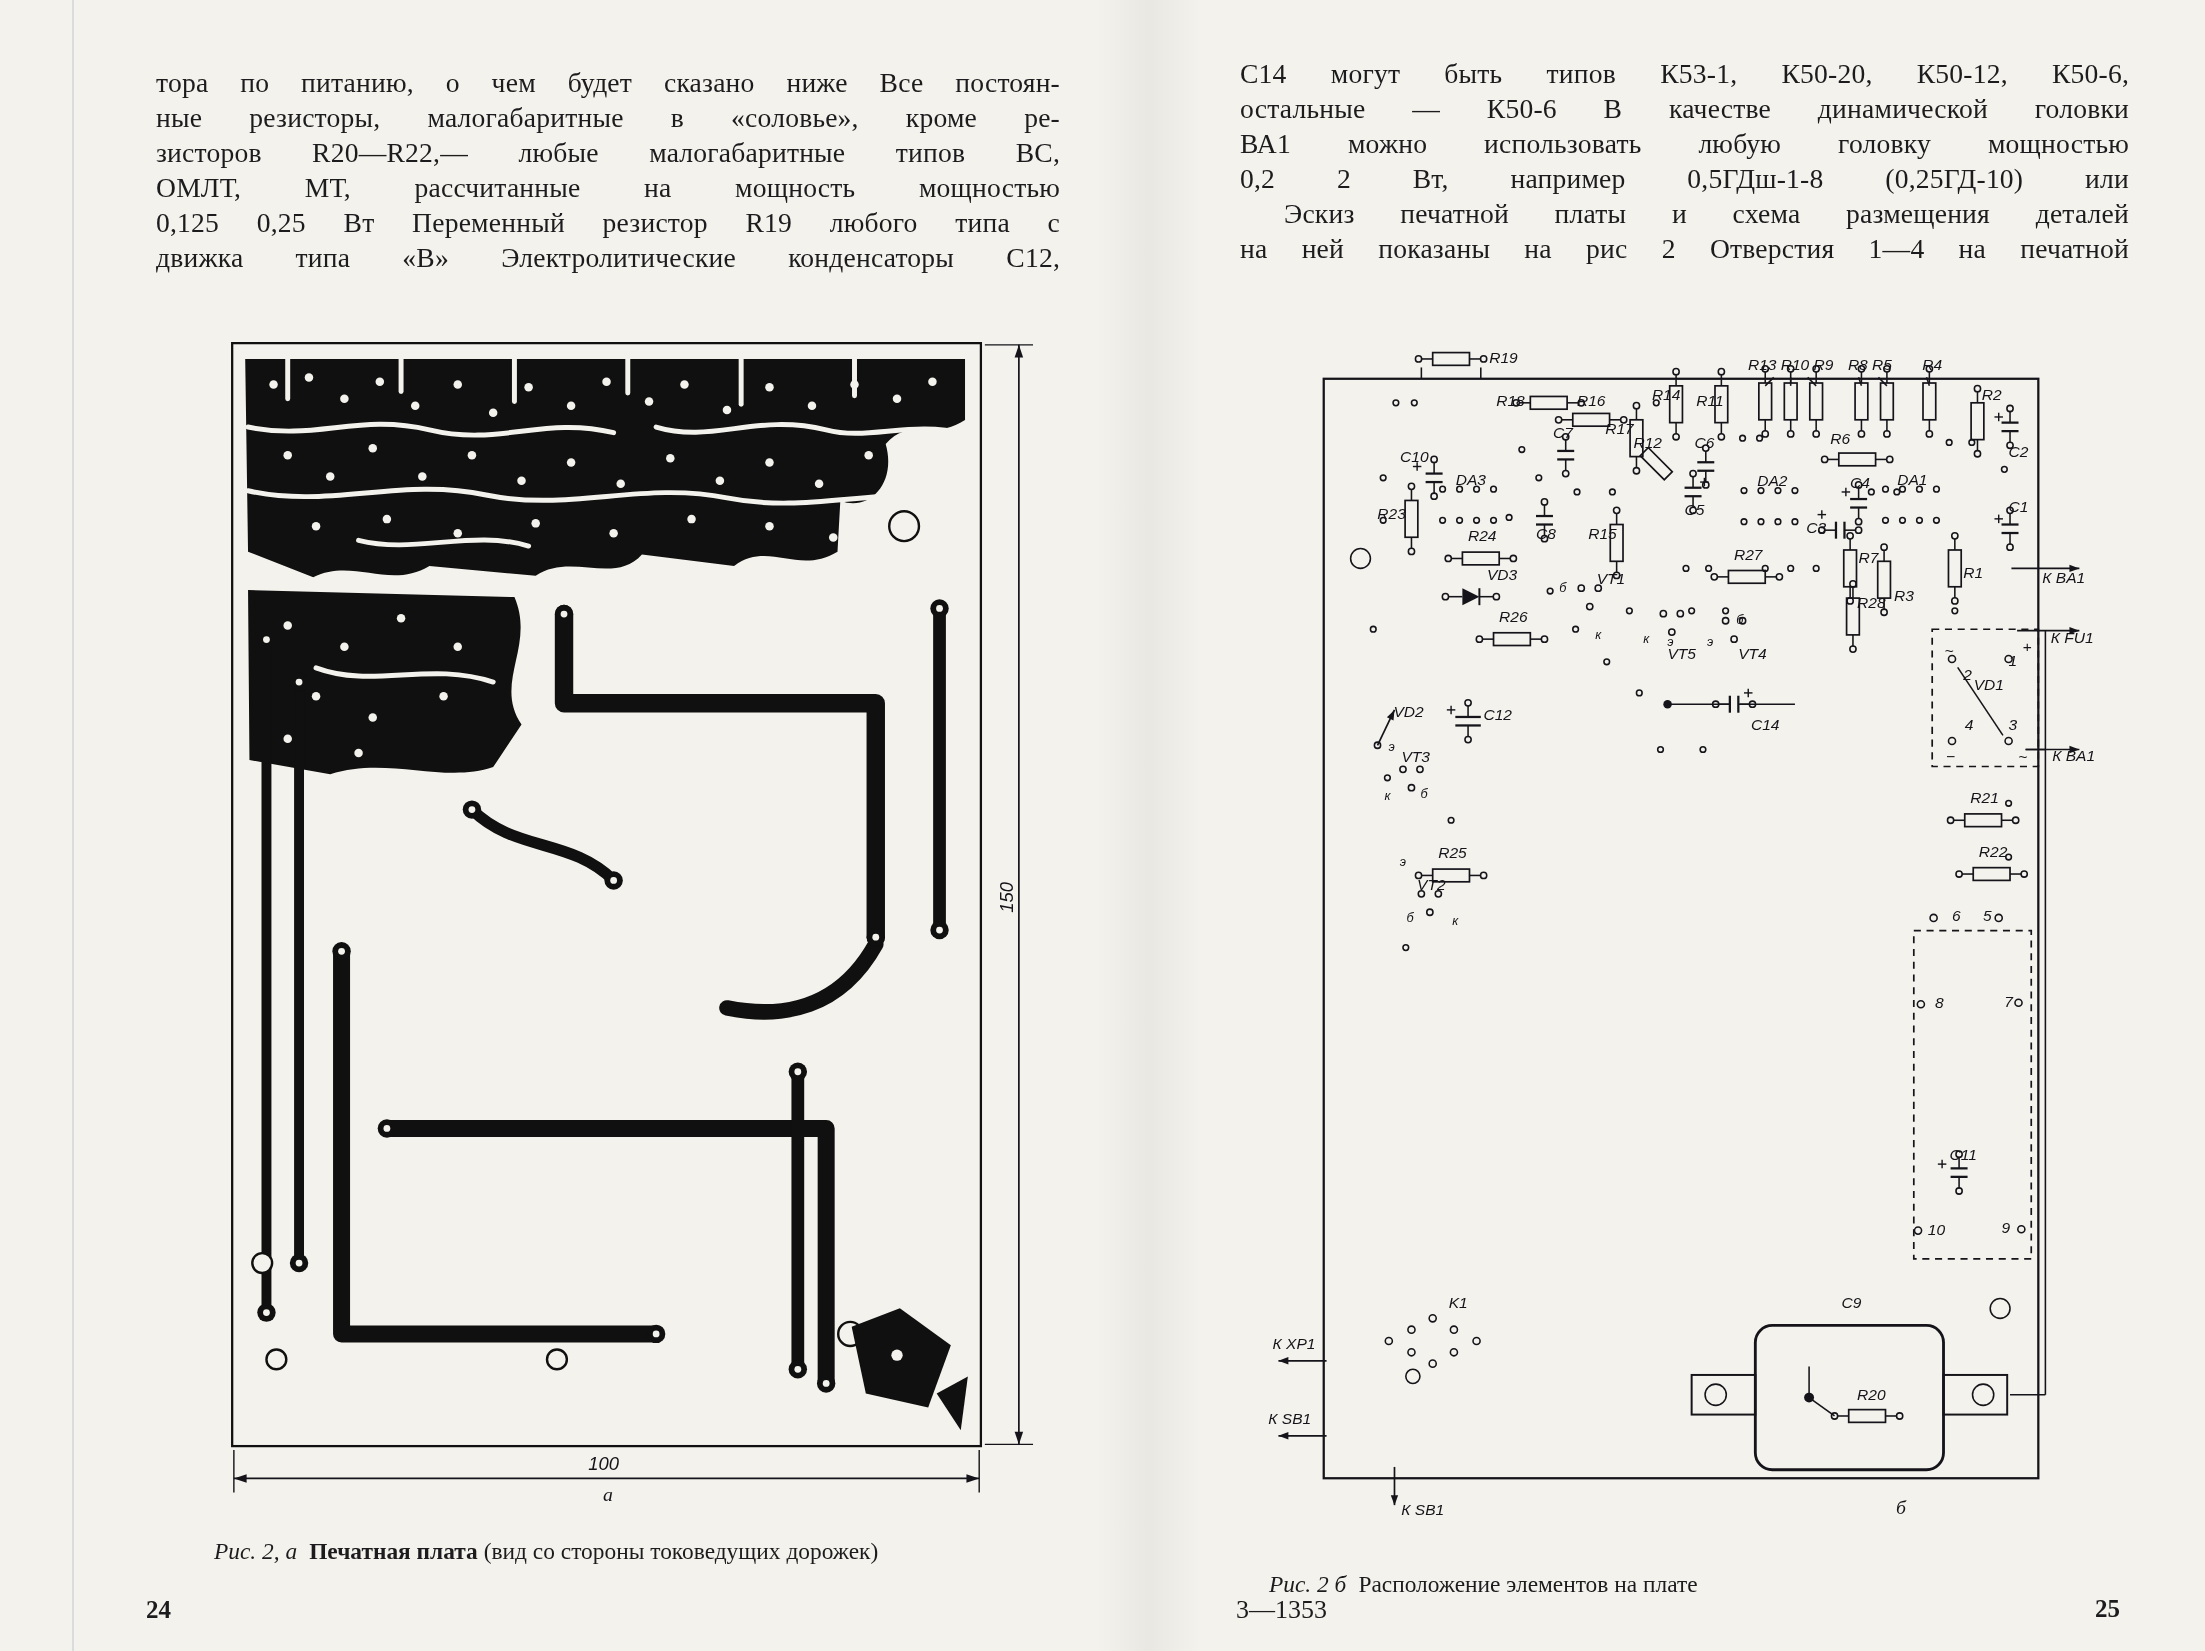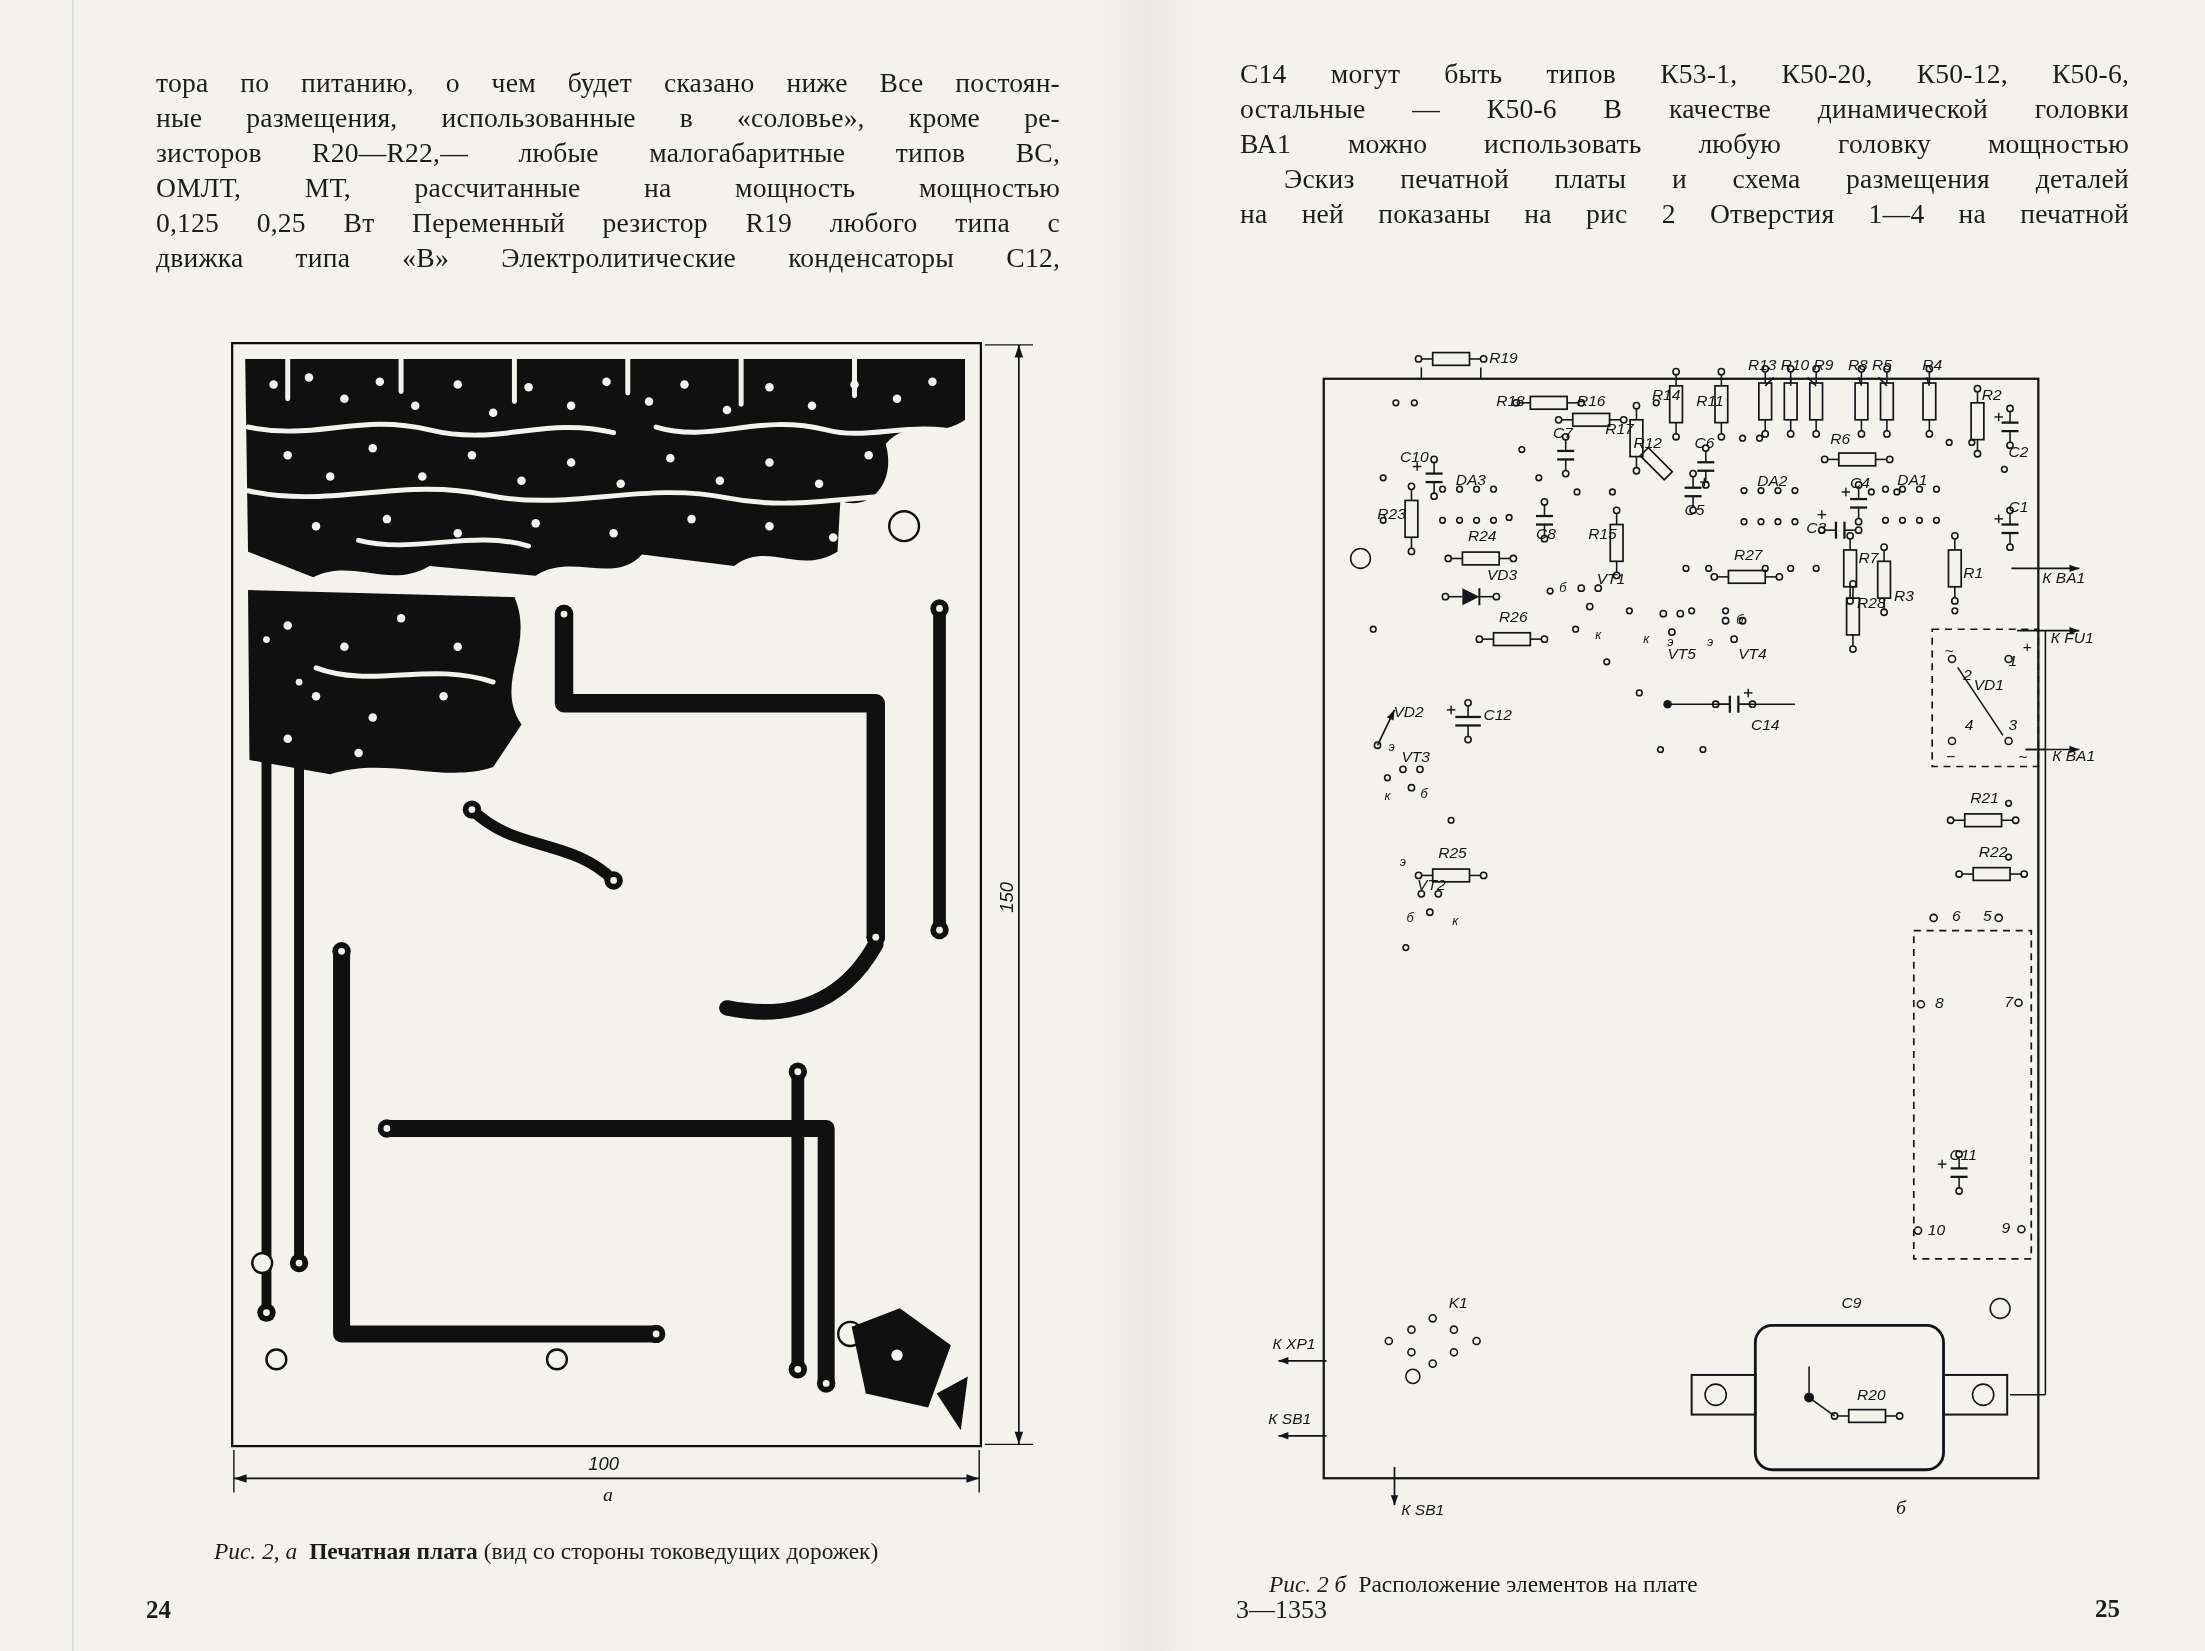--- a/index.html
+++ b/index.html
@@ -31,21 +31,21 @@
 </style>
 </head>
 <body>
 
 <div class="page">
   <div class="margin-line"></div>
   <div class="gutter"></div>
 
   <div class="body-text" id="left-lines">
       <div class="bl">тора по питанию, о чем будет сказано ниже Все постоян-</div>
-      <div class="bl">ные размещения, использованные в «соловье», кроме ре-</div>
+      <div class="bl">ные резисторы, малогабаритные в «соловье», кроме ре-</div>
       <div class="bl">зисторов R20—R22,— любые малогабаритные типов ВС,</div>
       <div class="bl">ОМЛТ, МТ, рассчитанные на мощность мощностью</div>
       <div class="bl">0,125 0,25 Вт Переменный резистор R19 любого типа с</div>
       <div class="bl">движка типа «В» Электролитические конденсаторы С12,</div>
     </div>
   <svg id="fig-left" viewBox="0 0 585 825">
       <g>
         <rect x="0.8" y="0.8" width="528.4" height="778.4" fill="none" stroke="#101010" stroke-width="1.6"></rect>
         <path fill="#101010" d="M10,12 H518 V55 C495,70 480,52 462,72 C470,100 450,120 430,112 L428,148 C400,165 380,140 355,158 L290,150 C270,172 240,148 215,165 L140,158 C112,175 86,152 58,166 L12,148 Z"></path>
         <path fill="#101010" d="M12,175 L200,180 C215,215 185,240 205,270 L185,300 C150,312 110,292 70,305 L13,295 Z"></path>
@@ -175,20 +175,21 @@
       <text x="263" y="796" font-size="13" text-anchor="middle" class="lbl">100</text>
       <text x="266" y="818" font-size="14" text-anchor="middle" class="lbl it">а</text>
     </svg>
   <p class="caption" id="left-caption"><em>Рис. 2, а</em><b>Печатная плата</b><span>(вид со стороны токоведущих дорожек)</span></p>
   <div class="pagenum" id="pn-left">24</div>
 
   <div class="body-text" id="right-lines">
       <div class="bl">С14 могут быть типов К53-1, К50-20, К50-12, К50-6,</div>
       <div class="bl">остальные — К50-6 В качестве динамической головки</div>
       <div class="bl">ВА1 можно использовать любую головку мощностью</div>
+      <div class="bl">0,2 2 Вт, например 0,5ГДш-1-8 (0,25ГД-10) или</div>
       <div class="bl ind">Эскиз печатной платы и схема размещения деталей</div>
       <div class="bl">на ней показаны на рис 2 Отверстия 1—4 на печатной</div>
     </div>
   <svg id="fig-right" viewBox="0 0 612 845">
       <g>
         <rect x="62" y="28" width="505" height="777" fill="none" stroke="#14141a" stroke-width="1.6"></rect>
         <rect x="139" y="9.5" width="26" height="9" fill="none" stroke="#14141a" stroke-width="1.2"></rect>
         <line x1="131" y1="14" x2="139" y2="14" stroke="#14141a" stroke-width="1.1"></line>
         <line x1="165" y1="14" x2="173" y2="14" stroke="#14141a" stroke-width="1.1"></line>
         <circle cx="129" cy="14" r="2.2" fill="none" stroke="#14141a" stroke-width="1.1"></circle>

